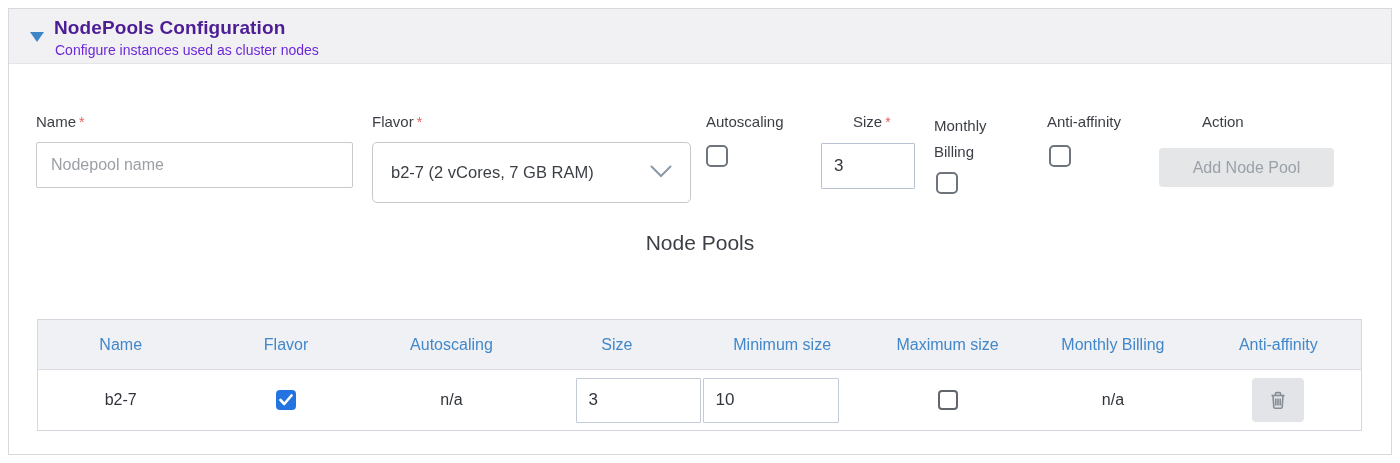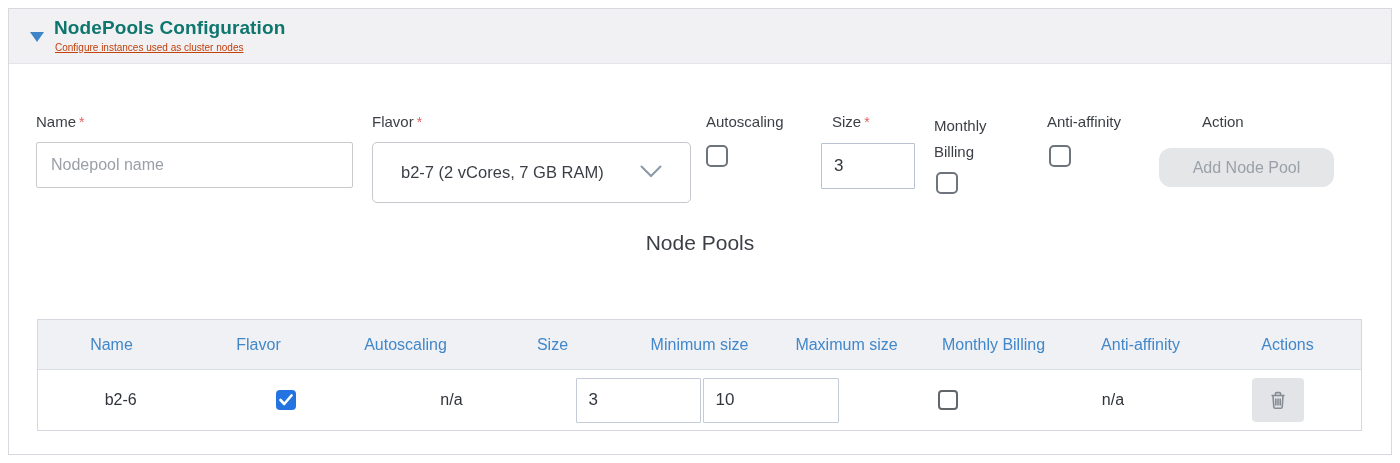--- a/index.html
+++ b/index.html
@@ -27,40 +27,39 @@
     position: absolute; left: 21px; top: 23px;
     width: 0; height: 0;
     border-left: 7px solid transparent;
     border-right: 7px solid transparent;
     border-top: 10px solid #3d85c6;
     cursor: pointer;
   }
   .panel-title {
     position: absolute; left: 45px; top: 8px;
     font-size: 19px; font-weight: 600;
-    color: #0f766e;
+    color: #4c1d95;
     letter-spacing: 0.1px;
   }
   .panel-subtitle {
     position: absolute; left: 46px; top: 33px;
-    font-size: 10px;
-    color: #c2410c;
-    text-decoration: underline;
+    font-size: 14px;
+    color: #6d28d9;
   }
   
   .field-label {
     position: absolute; top: 104px;
     font-size: 15px; color: #3b3f45;
     white-space: nowrap;
   }
   .req { color: #e25f5f; margin-left: 3px; font-size: 14px; }
   .lbl-name { left: 27px; }
   .lbl-flavor { left: 363px; }
   .lbl-autoscaling { left: 697px; }
-  .lbl-size { left: 823px; text-align: right; }
+  .lbl-size { left: 844px; text-align: right; }
   .lbl-monthly { left: 925px; width: 76px; white-space: normal; line-height: 26px; }
   .lbl-anti { left: 1038px; }
   .lbl-action { left: 1157px; margin-left: 36px; }
 
   .name-input {
     position: absolute; left: 27px; top: 133px;
     width: 317px; height: 46px;
     border: 1px solid #c8cace; border-radius: 2px;
     font-family: "Liberation Sans", sans-serif;
     font-size: 16px; color: #6d28d9;
@@ -68,21 +67,21 @@
     outline: none;
   }
   .name-input::placeholder { color: #9aa0a6; opacity: 1; }
 
   .flavor-select {
     position: absolute; left: 363px; top: 133px;
     width: 319px; height: 61px;
     border: 1px solid #c5c8cd; border-radius: 5px;
     background: #ffffff;
     display: flex; align-items: center;
-    padding: 0 28px;
+    padding: 0 18px;
     cursor: pointer;
   }
   .flavor-select .sel-text { font-size: 16.5px; color: #3b3f45; flex: 1; }
   .chevron-down { flex: 0 0 auto; margin-left: 8px; }
 
   .checkbox {
     display: inline-block;
     width: 22px; height: 22px;
     border: 2px solid #6e747b; border-radius: 5px;
     background: #fff;
@@ -100,21 +99,21 @@
     font-family: "Liberation Sans", sans-serif;
     font-size: 17px; color: #33373d;
     padding: 0 12px;
     outline: none;
   }
   .add-btn {
     position: absolute; left: 1150px; top: 139px;
     width: 175px; height: 39px;
     background: #e4e6e8;
     color: #9ba1a9;
-    border: none; border-radius: 12px;
+    border: none; border-radius: 4px;
     font-family: "Liberation Sans", sans-serif;
     font-size: 16px;
     cursor: default;
   }
   
   .section-title {
     position: absolute; left: 0; top: 222px;
     width: 100%;
     text-align: center;
     font-size: 21px; font-weight: 400;
@@ -230,24 +229,23 @@
   <div class="np-table">
     <div class="np-thead">
       <div class="np-th">Name</div>
       <div class="np-th">Flavor</div>
       <div class="np-th">Autoscaling</div>
       <div class="np-th">Size</div>
       <div class="np-th">Minimum size</div>
       <div class="np-th">Maximum size</div>
       <div class="np-th">Monthly Billing</div>
       <div class="np-th">Anti-affinity</div>
-      <div class="np-th">Actions</div>
     </div>
     <div class="np-row">
-      <div class="np-td">b2-6</div>
+      <div class="np-td">b2-7</div>
       <div class="np-td">
         <span class="row-checkbox checked">
           <svg width="14" height="12" viewBox="0 0 14 12">
               <path d="M1.5 6 L5.2 10 L12.5 1.5" stroke="#ffffff" stroke-width="2.6" fill="none" stroke-linecap="round" stroke-linejoin="round"></path>
             </svg>
         </span>
       </div>
       <div class="np-td">n/a</div>
       <div class="np-td">
         <input class="minmax-input min-input" type="text" value="3" style="">

